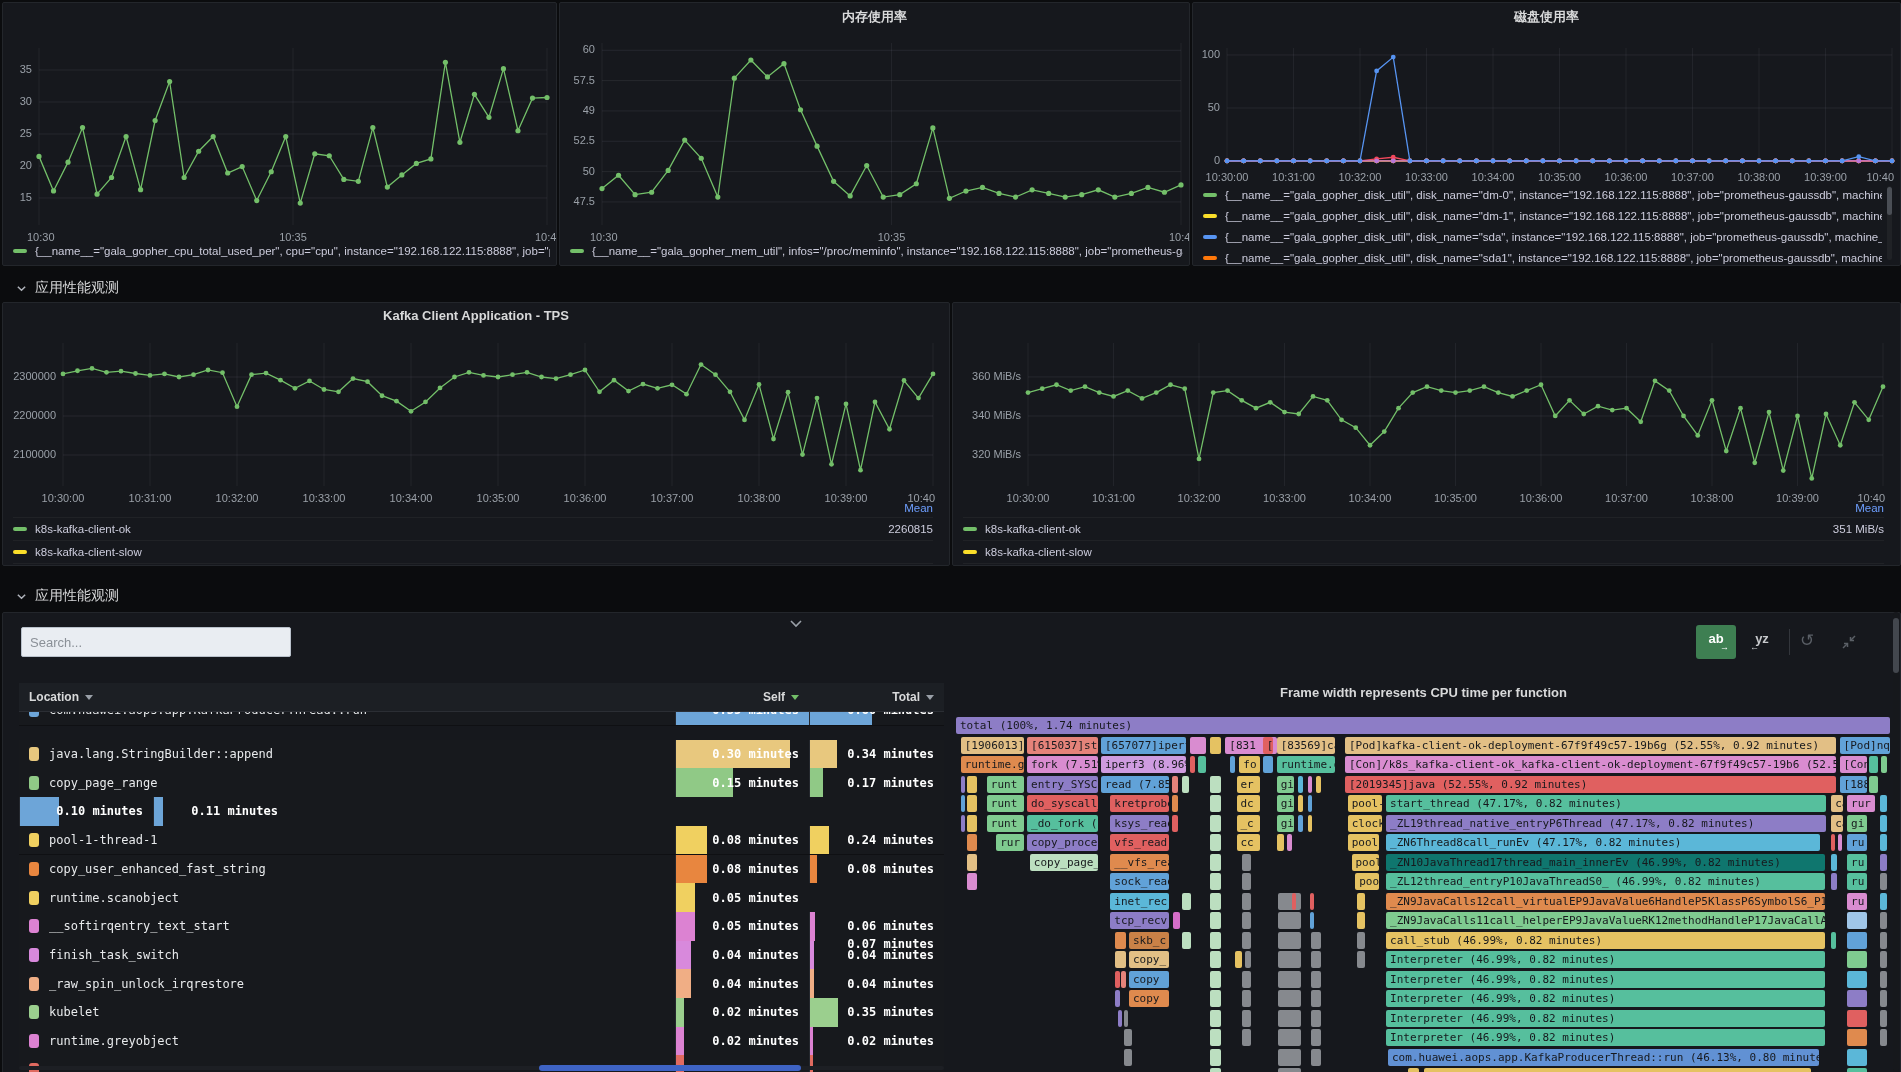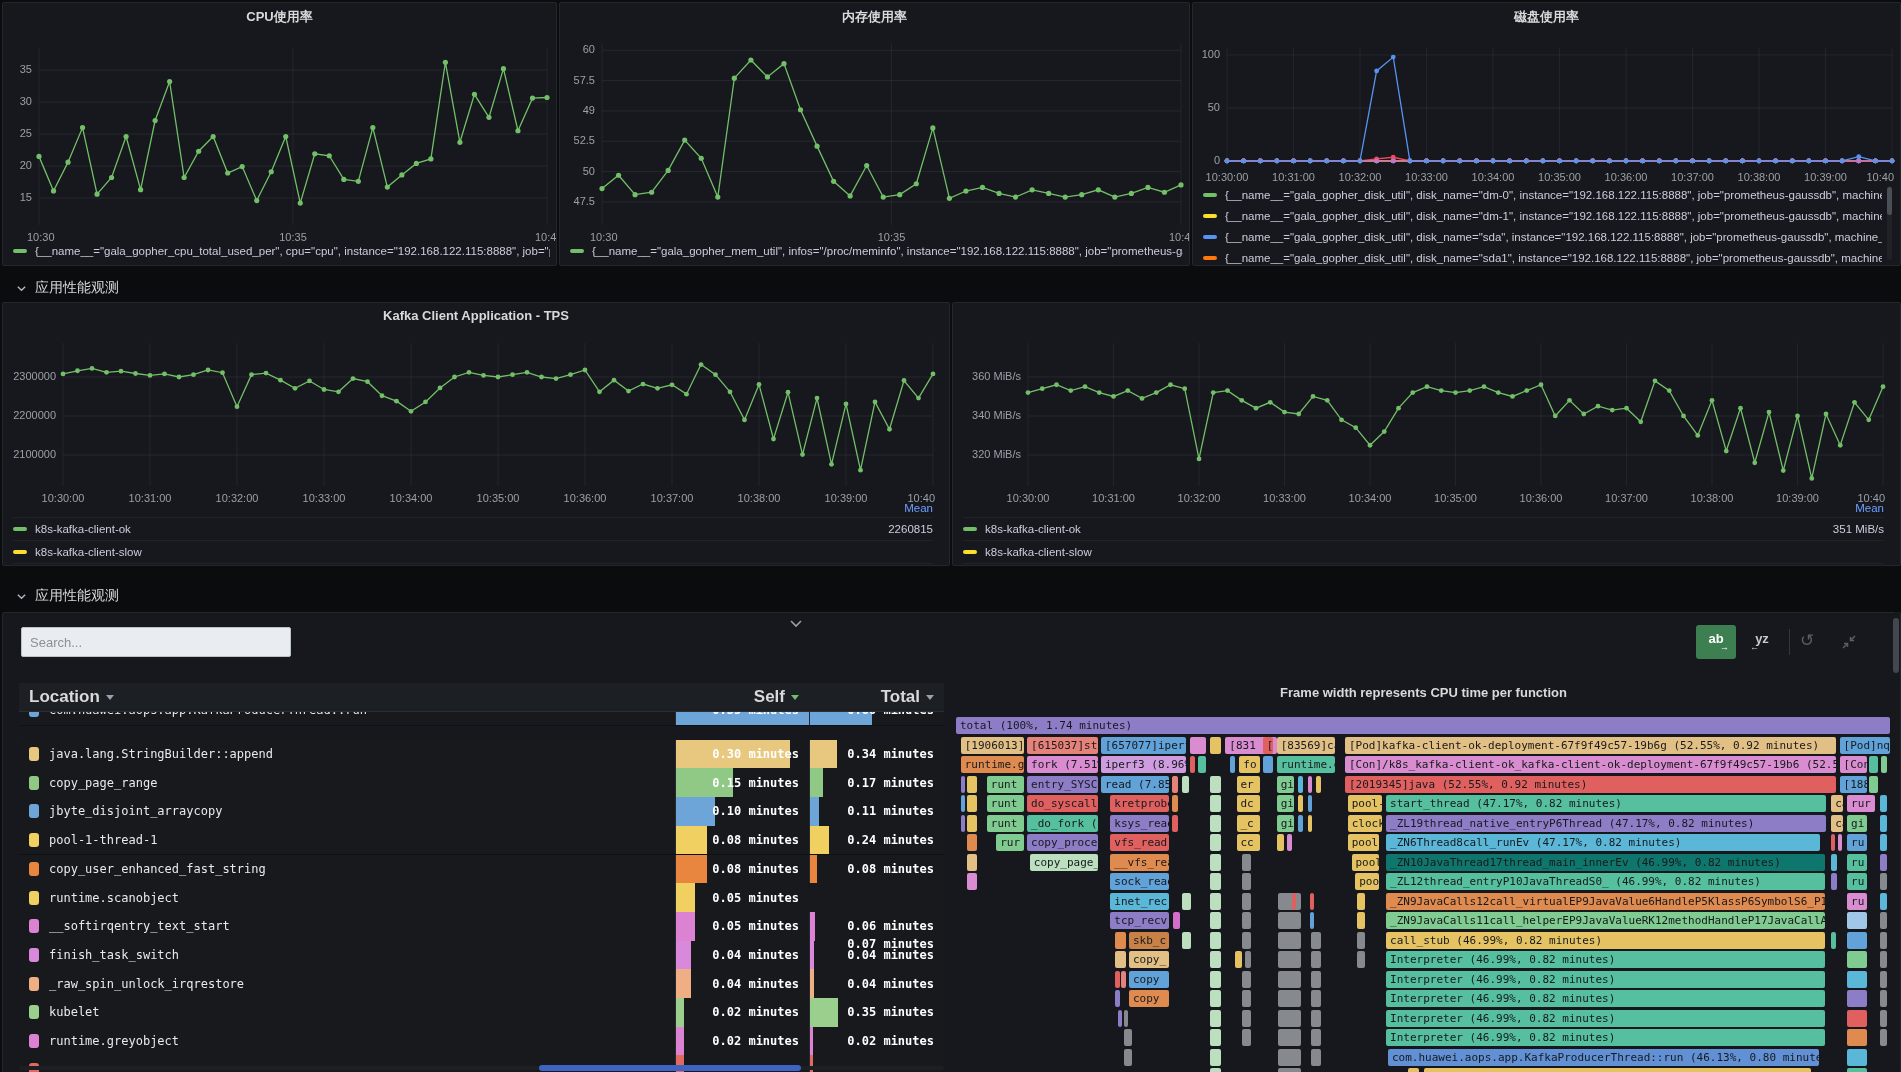--- a/index.html
+++ b/index.html
@@ -19,21 +19,21 @@
   .mean-h{position:absolute;font-size:11.5px;color:#6e9fff;}
   
   .search{position:absolute;left:18px;top:14px;width:270px;height:30px;background:#e9edf2;border:1px solid #b9c1cb;
           border-radius:2px;padding:0 8px;font-size:13px;color:#24292e;box-sizing:border-box;outline:none;
           font-family:"Liberation Sans",sans-serif;}
   .search::placeholder{color:#8a9097;}
   .tbtn{position:absolute;top:12px;height:34px;border-radius:3px;display:flex;flex-direction:column;align-items:center;
         justify-content:center;font-size:13px;font-weight:700;cursor:pointer;line-height:11px;}
   .tbtn .sub{font-size:9px;font-weight:400;line-height:7px;}
   .thead{position:absolute;display:flex;background:#1c1f24;border-bottom:1px solid #2b2e34;
-         font-weight:700;font-size:17px;color:#d8d9da;align-items:center;z-index:2;}
+         font-weight:700;font-size:12px;color:#d8d9da;align-items:center;z-index:2;}
   .hc{box-sizing:border-box;display:flex;align-items:center;height:100%;cursor:pointer;}
   .caret{width:0;height:0;border-left:4px solid transparent;border-right:4px solid transparent;
          border-top:5px solid #9aa0a8;display:inline-block;margin-left:6px;}
   .caret.green{border-top-color:#73bf69;}
   .trow{position:absolute;display:flex;background:#17191d;border-bottom:1px solid #0f1013;
         font-family:"DejaVu Sans Mono",monospace;font-size:12px;color:#e8eaec;cursor:pointer;}
   .tc{box-sizing:border-box;position:relative;height:100%;overflow:hidden;}
   .tc.loc{display:flex;align-items:center;padding-left:10px;}
   .tc.num{border-left:1px solid #25282e;}
   .ric{flex:0 0 auto;width:10px;height:14px;border-radius:3px;margin-right:10px;}
@@ -45,21 +45,20 @@
   .flame-title{position:absolute;font-size:13px;font-weight:700;color:#d8d9da;text-align:center;}
   .sbar{position:absolute;border-radius:3px;}
   .icnbtn{position:absolute;cursor:pointer;color:#5a5f66;font-size:17px;line-height:17px;}
 </style>
 </head>
 <body>
 
 <div id="stage">
 
   <div class="panel" id="panel-cpu" style="left:2px;top:2px;width:553px;height:262px">
-    <div class="ptitle">CPU使用率</div>
     <div class="legend-strip" id="cpu-legend" style="left:10px;right:6px;bottom:6px;height:16px">
         <div class="lg-row">
           <div class="swatch" style="background: rgb(115, 191, 105);"></div>
           <div style="overflow: hidden; text-overflow: clip; white-space: nowrap; cursor: pointer;">{__name__="gala_gopher_cpu_total_used_per", cpu="cpu", instance="192.168.122.115:8888", job="prome</div>
         </div>
       </div>
   <div style="position: absolute; left: 36px; top: 45px; width: 508px; height: 177px;"><svg width="508" height="177" style="overflow:visible">
           <line x1="0" x2="508" y1="149.98589511754068" y2="149.98589511754068" stroke="rgba(204,204,220,0.09)"></line>
           <line x1="0" x2="508" y1="117.97866184448463" y2="117.97866184448463" stroke="rgba(204,204,220,0.09)"></line>
           <line x1="0" x2="508" y1="85.97142857142856" y2="85.97142857142856" stroke="rgba(204,204,220,0.09)"></line>
@@ -804,24 +803,20 @@
           <div class="tc num" style="width: 134px;">
             <div class="bar" style="width: 43%; background: rgb(144, 201, 134);"></div>
             <div class="val">0.15 minutes</div>
           </div>
           <div class="tc num" style="width: 135px;">
             <div class="bar" style="width: 10%; background: rgb(144, 201, 134);"></div>
             <div class="val">0.17 minutes</div>
           </div>
         </div>
         <div class="trow" style="left: 16px; top: 184.1px; width: 925px; height: 28.7px;">
-          <div class="tc loc" style="width: 656px;">
-            <div class="ric" style="background: rgb(109, 165, 216);"></div>
-            <div style="overflow: hidden; white-space: nowrap;">jbyte_disjoint_arraycopy</div>
-          </div>
           <div class="tc num" style="width: 134px;">
             <div class="bar" style="width: 29%; background: rgb(109, 165, 216);"></div>
             <div class="val">0.10 minutes</div>
           </div>
           <div class="tc num" style="width: 135px;">
             <div class="bar" style="width: 7%; background: rgb(109, 165, 216);"></div>
             <div class="val">0.11 minutes</div>
           </div>
         </div>
         <div class="trow" style="left: 16px; top: 212.8px; width: 925px; height: 28.7px;">

